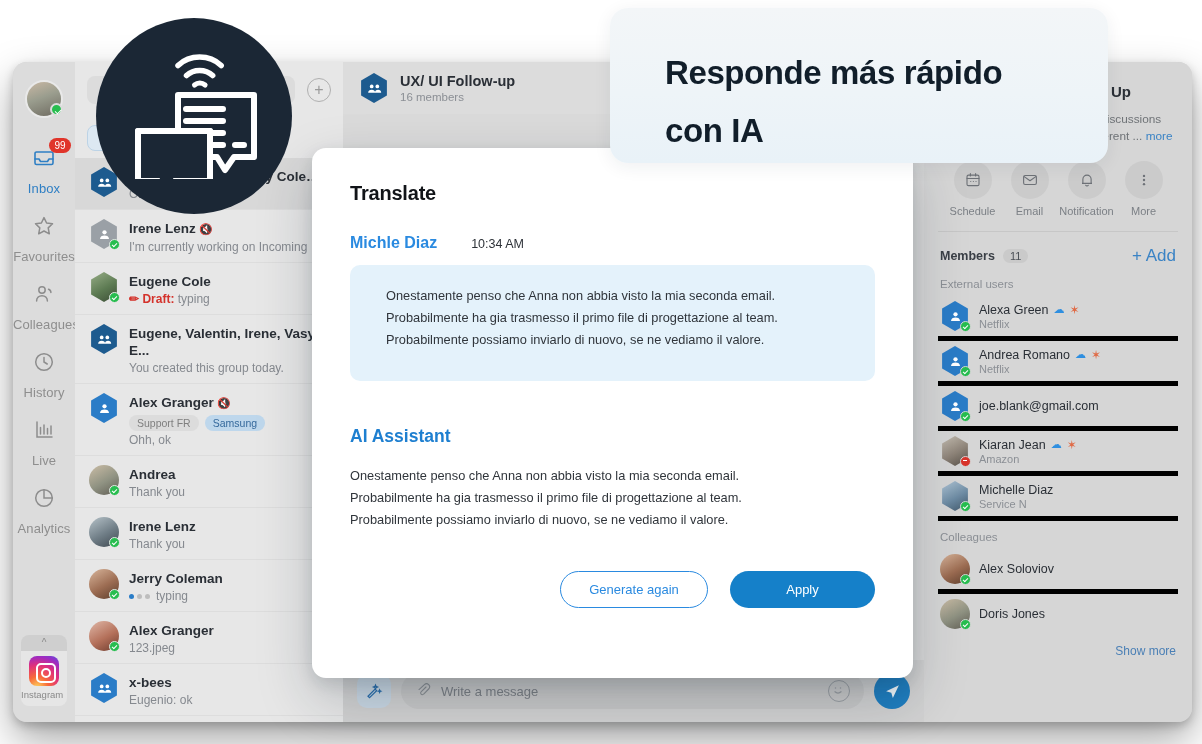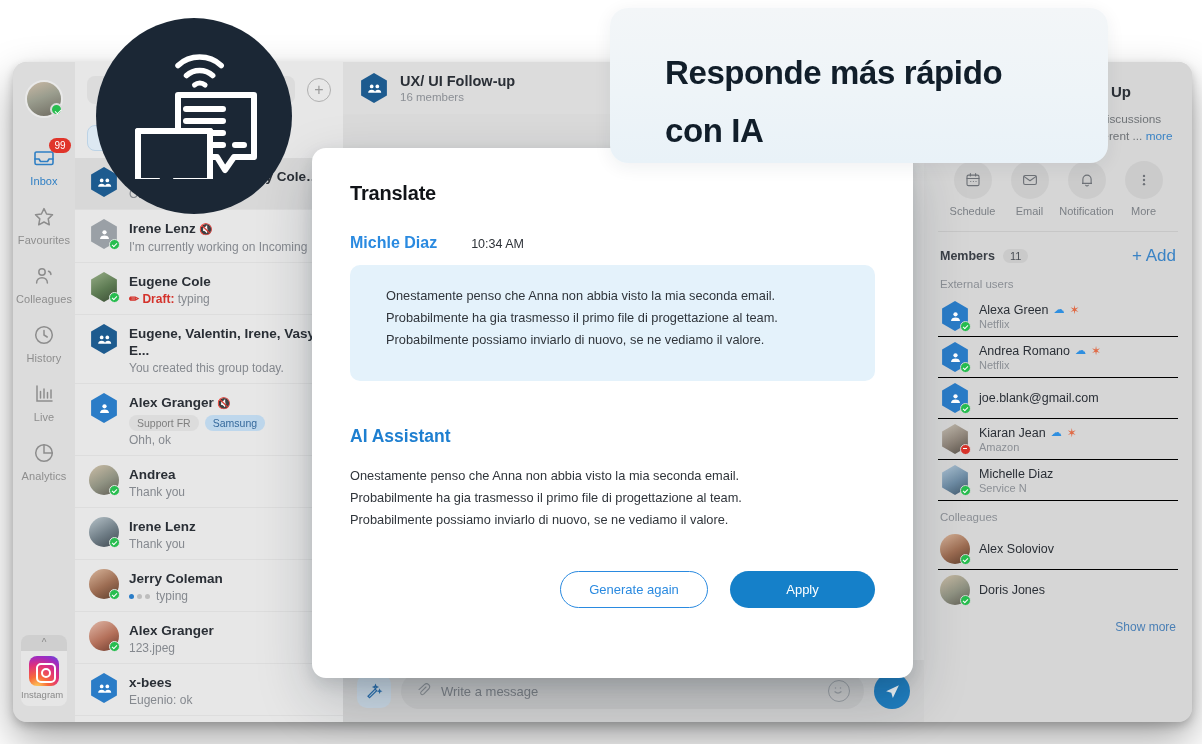--- a/index.html
+++ b/index.html
@@ -48,21 +48,21 @@
     transform: rotate(-45deg);
   }
   .rail-item {
     width: 62px; padding: 9px 0 8px 0;
     text-align: center; position: relative;
     color: #8d8d8d;
   }
   .rail-item .ico { display: block; height: 24px; line-height: 24px; }
   .rail-item .ico svg { vertical-align: middle; }
   .rail-item .lbl {
-    display: block; font-size: 11px; margin-top: 6px; color: #8e8e8e;
+    display: block; font-size: 13px; margin-top: 12px; color: #8e8e8e;
     letter-spacing: .1px;
   }
   .rail-item.active .lbl { color: #2f7fc4; }
   .rail-item.active { }
   .rail-badge {
     position: absolute; left: 36px; top: 2px;
     background: #e0352b; color: #fff;
     font-size: 10px; font-weight: 400;
     border-radius: 9px; padding: 1px 5px; min-width: 22px;
     line-height: 13px;
@@ -243,21 +243,21 @@
   .members-head {
     display: flex; align-items: center; gap: 8px;
     padding: 14px 2px 8px 2px;
   }
   .members-head .mt { font-size: 12.5px; font-weight: 700; color: #3a3f46; }
   .count-pill { background: #cacaca; border-radius: 8px; font-size: 11px; color: #4b5056; padding: 1px 7px; }
   .add-link { margin-left: auto; color: #3a83c5; font-size: 17px; }
   .grp-lbl { font-size: 11.5px; color: #8b8f95; padding: 4px 2px 6px 2px; }
   .mem {
     display: flex; align-items: center; gap: 9px;
-    padding: 5px 2px; border-bottom: 1px solid #000000;
+    padding: 5px 2px; border-bottom: 5px solid #000000;
   }
   .mem .mn { font-size: 12.5px; color: #2a2f36; display: flex; align-items: center; gap: 5px; }
   .mem .mo { font-size: 11px; color: #8b8f95; margin-top: 1px; }
   .mem .av .dot { border-color: #d6d6d6; }
   .cloud { color: #2f8fe0; font-size: 11px; }
   .star { color: #e06a45; font-size: 12px; }
   .show-more { text-align: right; padding: 10px 2px 0 2px; color: #4a7fb5; font-size: 12px; }
 
   
   .modal {

